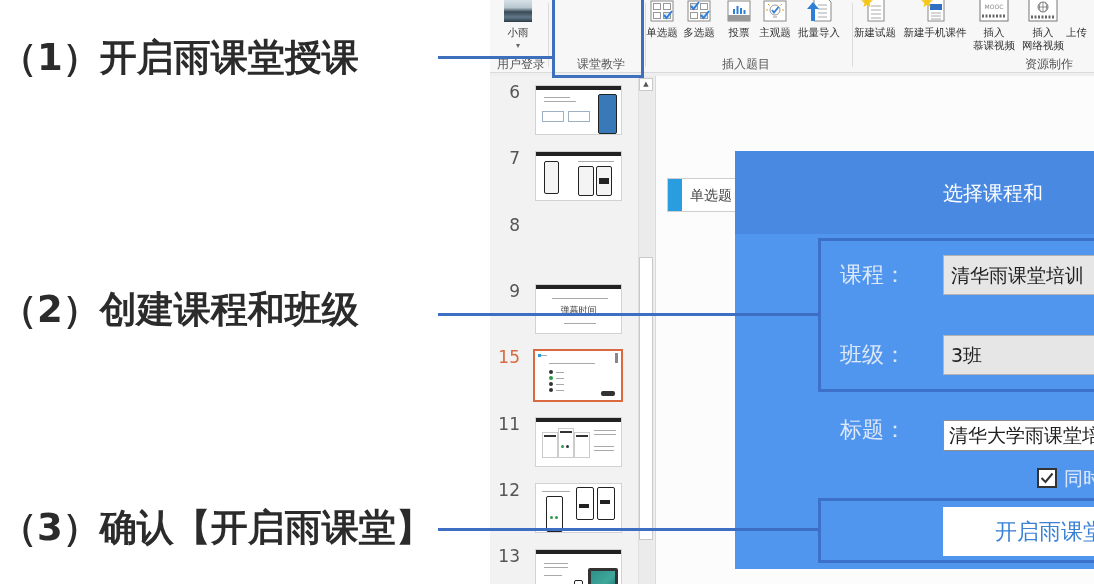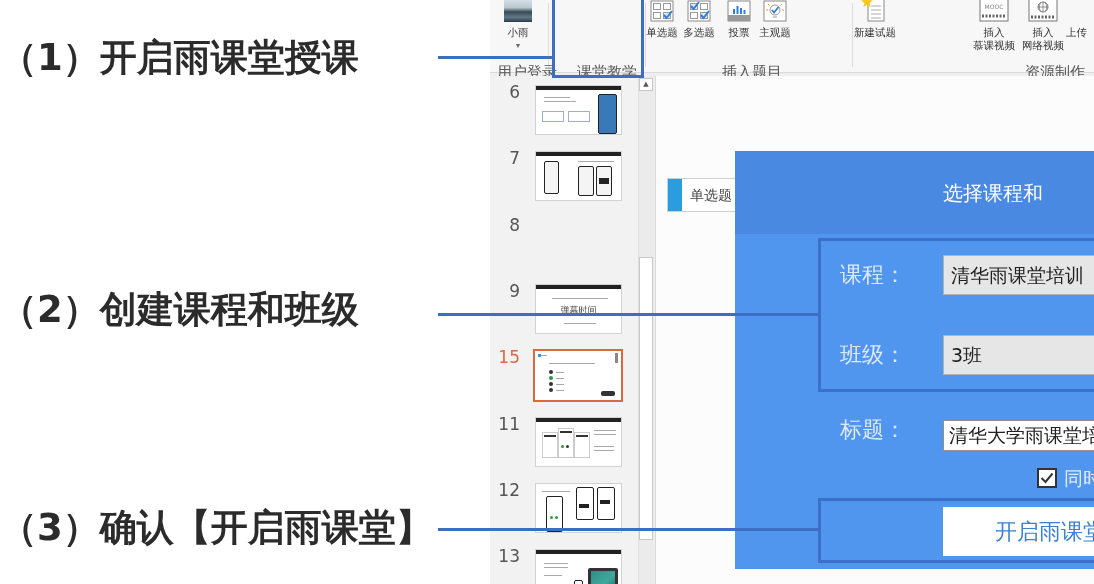--- a/index.html
+++ b/index.html
@@ -9,21 +9,21 @@
   .aline{position:absolute;height:3px;background:#3e6fbd;z-index:50;}
   .abox{position:absolute;border:3px solid #3e6fbd;z-index:50;box-sizing:border-box;}
   .dbox{position:absolute;border:3px solid #3d70c8;border-right:none;box-sizing:border-box;z-index:5;}
   
   #app{position:absolute;left:490px;top:0;width:604px;height:584px;background:#efefef;}
   #ribbon{position:absolute;left:490px;top:0;width:604px;height:72px;background:#f7f7f7;border-bottom:1px solid #dadada;}
   .rb{position:absolute;top:0;height:60px;text-align:center;}
   .rb-icon{height:26px;margin-top:-4px;display:flex;justify-content:center;align-items:flex-end;}
   .rb-label{font-size:10.5px;line-height:13px;margin-top:4px;white-space:nowrap;color:#333;}
   .rb-label2{font-size:10.5px;line-height:13px;white-space:nowrap;color:#333;}
-  .glabel{position:absolute;top:66px;font-size:15px;line-height:12px;color:#555;white-space:nowrap;text-align:center;}
+  .glabel{position:absolute;top:58px;font-size:12px;line-height:12px;color:#555;white-space:nowrap;text-align:center;}
   .gsep{position:absolute;top:3px;width:1px;height:64px;background:#dcdcdc;}
   
   #thumbs{position:absolute;left:490px;top:76px;width:148px;height:508px;background:#f2f2f2;}
   .tnum{position:absolute;left:494px;width:26px;text-align:right;font-size:17px;line-height:18px;color:#555;}
   .tn{position:absolute;left:535px;width:87px;height:50px;background:#fff;border:1px solid #d2d2d2;box-sizing:border-box;overflow:hidden;}
   .tn .hd{position:absolute;left:0;top:0;right:0;height:4px;background:#222;}
   .tn .ln{position:absolute;height:1px;background:#a9a9a9;}
   .tn .ph{position:absolute;border:1.5px solid #222;border-radius:2px;background:#f4f4f4;box-sizing:border-box;}
   .tn .bx{position:absolute;border:1px solid #9db0c4;box-sizing:border-box;}
   .tn .dot{position:absolute;width:4px;height:4px;border-radius:50%;background:#333;}
@@ -123,32 +123,53 @@
         <rect x="1" y="1" width="22" height="20" fill="#fff" stroke="#8a8a8a"></rect>
         <circle cx="12" cy="10" r="5" fill="none" stroke="#999"></circle>
         <path d="M9 10 L11 12.5 L15.5 7" stroke="#2f7fd8" stroke-width="1.8" fill="none"></path>
         <line x1="10" y1="17" x2="14" y2="17" stroke="#999"></line>
         <path d="M3 10h2M19 10h2M5 4l1.5 1.5M19 4l-1.5 1.5" stroke="#e0a020"></path>
       </svg>
     </div>
     <div class="rb-label">主观题</div>
   </div>
 
+  <div class="rb" style="left:797px;width:44px">
+    <div class="rb-icon">
+      <svg width="28" height="26" viewBox="0 0 28 26">
+        <path d="M9 1 H21 L26 6 V25 H9 Z" fill="#fff" stroke="#888"></path>
+        <path d="M13 9h9M13 13h9M13 17h9M13 21h9" stroke="#aaa"></path>
+        <path d="M8 6 L2 13 H6 V25 H10 V13 H14 Z" fill="#2f7fd8"></path>
+      </svg>
+    </div>
+    <div class="rb-label">批量导入</div>
+  </div>
 
   <div class="rb" style="left:853px;width:44px">
     <div class="rb-icon">
       <svg width="28" height="26" viewBox="0 0 28 26">
         <rect x="7" y="3" width="16" height="22" fill="#fff" stroke="#888"></rect>
         <path d="M10 10h10M10 14h10M10 18h10M10 22h10" stroke="#aaa"></path>
         <path d="M6 0 L7.5 4 L12 4.5 L8.5 7 L9.5 11 L6 8.7 L2.5 11 L3.5 7 L0 4.5 L4.5 4 Z" fill="#f5c518"></path>
       </svg>
     </div>
     <div class="rb-label">新建试题</div>
   </div>
 
+  <div class="rb" style="left:902px;width:66px">
+    <div class="rb-icon">
+      <svg width="28" height="26" viewBox="0 0 28 26">
+        <rect x="7" y="3" width="16" height="22" fill="#fff" stroke="#888"></rect>
+        <rect x="9" y="8" width="12" height="6" fill="#2f6fc4"></rect>
+        <path d="M10 17h10M10 20h10M10 23h10" stroke="#aaa"></path>
+        <path d="M6 0 L7.5 4 L12 4.5 L8.5 7 L9.5 11 L6 8.7 L2.5 11 L3.5 7 L0 4.5 L4.5 4 Z" fill="#f5c518"></path>
+      </svg>
+    </div>
+    <div class="rb-label">新建手机课件</div>
+  </div>
 
   <div class="rb" style="left:970px;width:48px">
     <div class="rb-icon">
       <svg width="30" height="24" viewBox="0 0 30 24">
         <rect x="1" y="1" width="28" height="22" fill="#fff" stroke="#777"></rect>
         <text x="15" y="11" font-size="6" text-anchor="middle" fill="#888" font-family="DejaVu Sans, sans-serif">MOOC</text>
         <path d="M3 18 H27" stroke="#666" stroke-width="3" stroke-dasharray="2 1.5"></path>
       </svg>
     </div>
     <div class="rb-label">插入</div>

